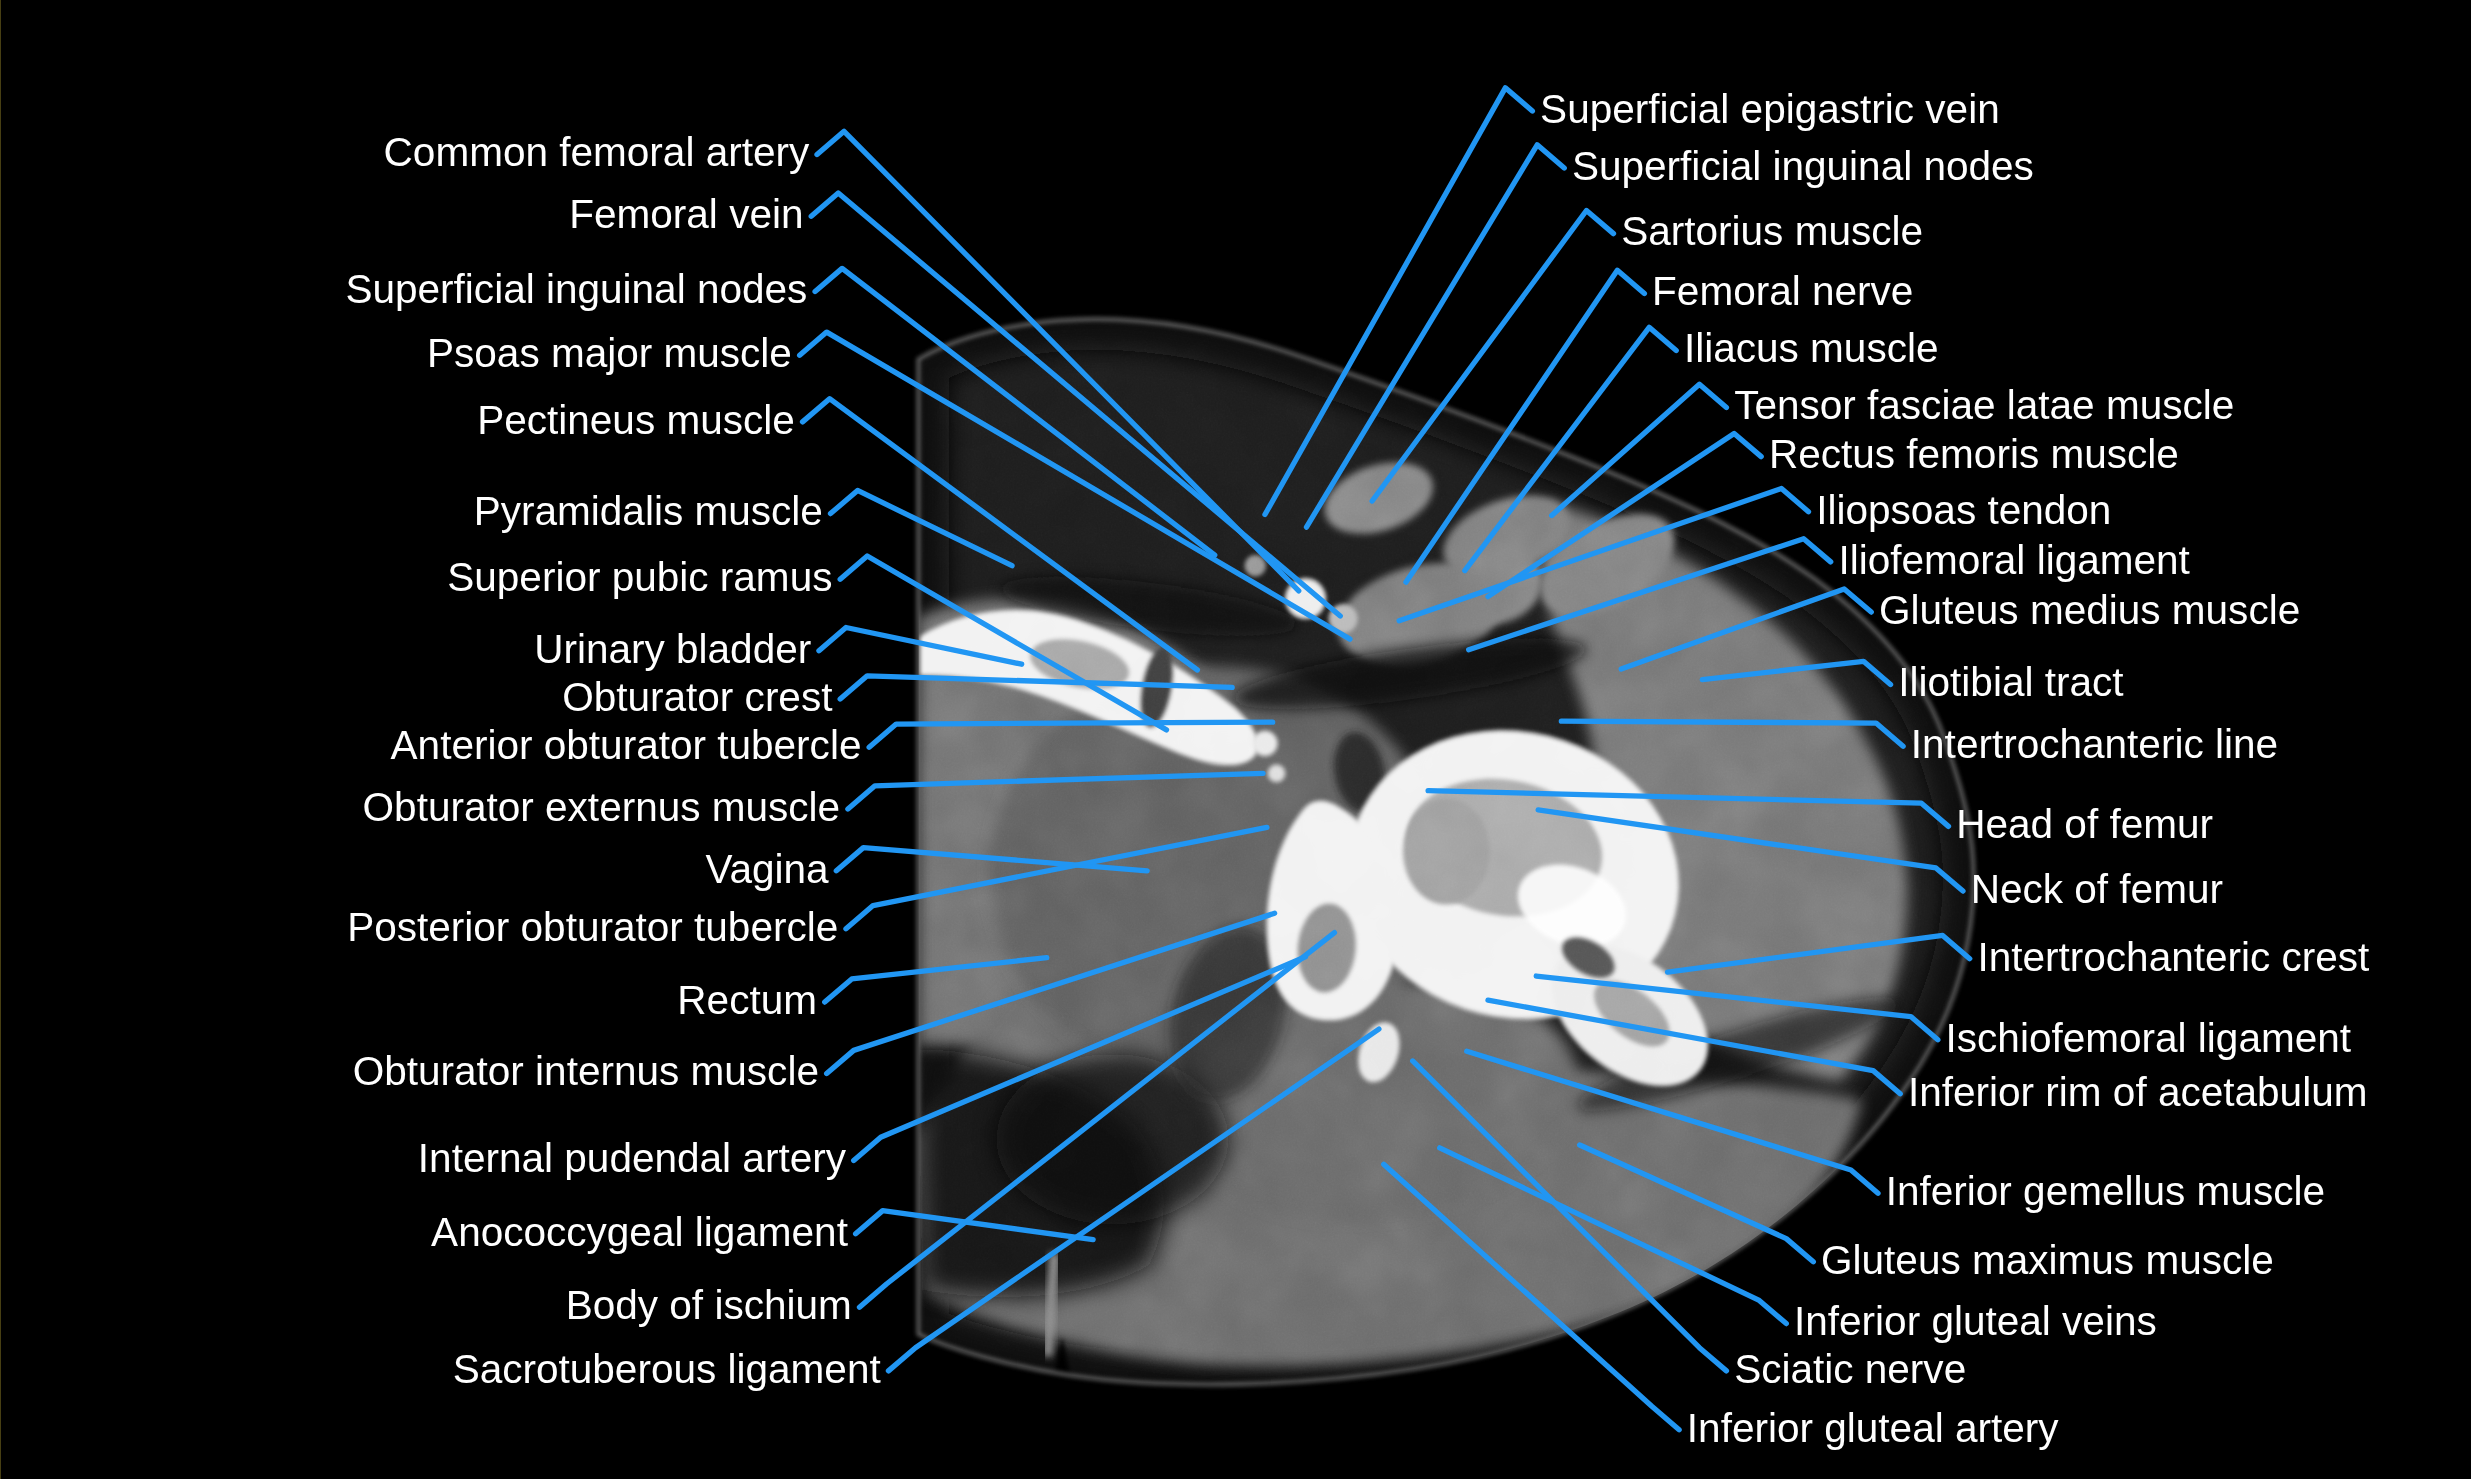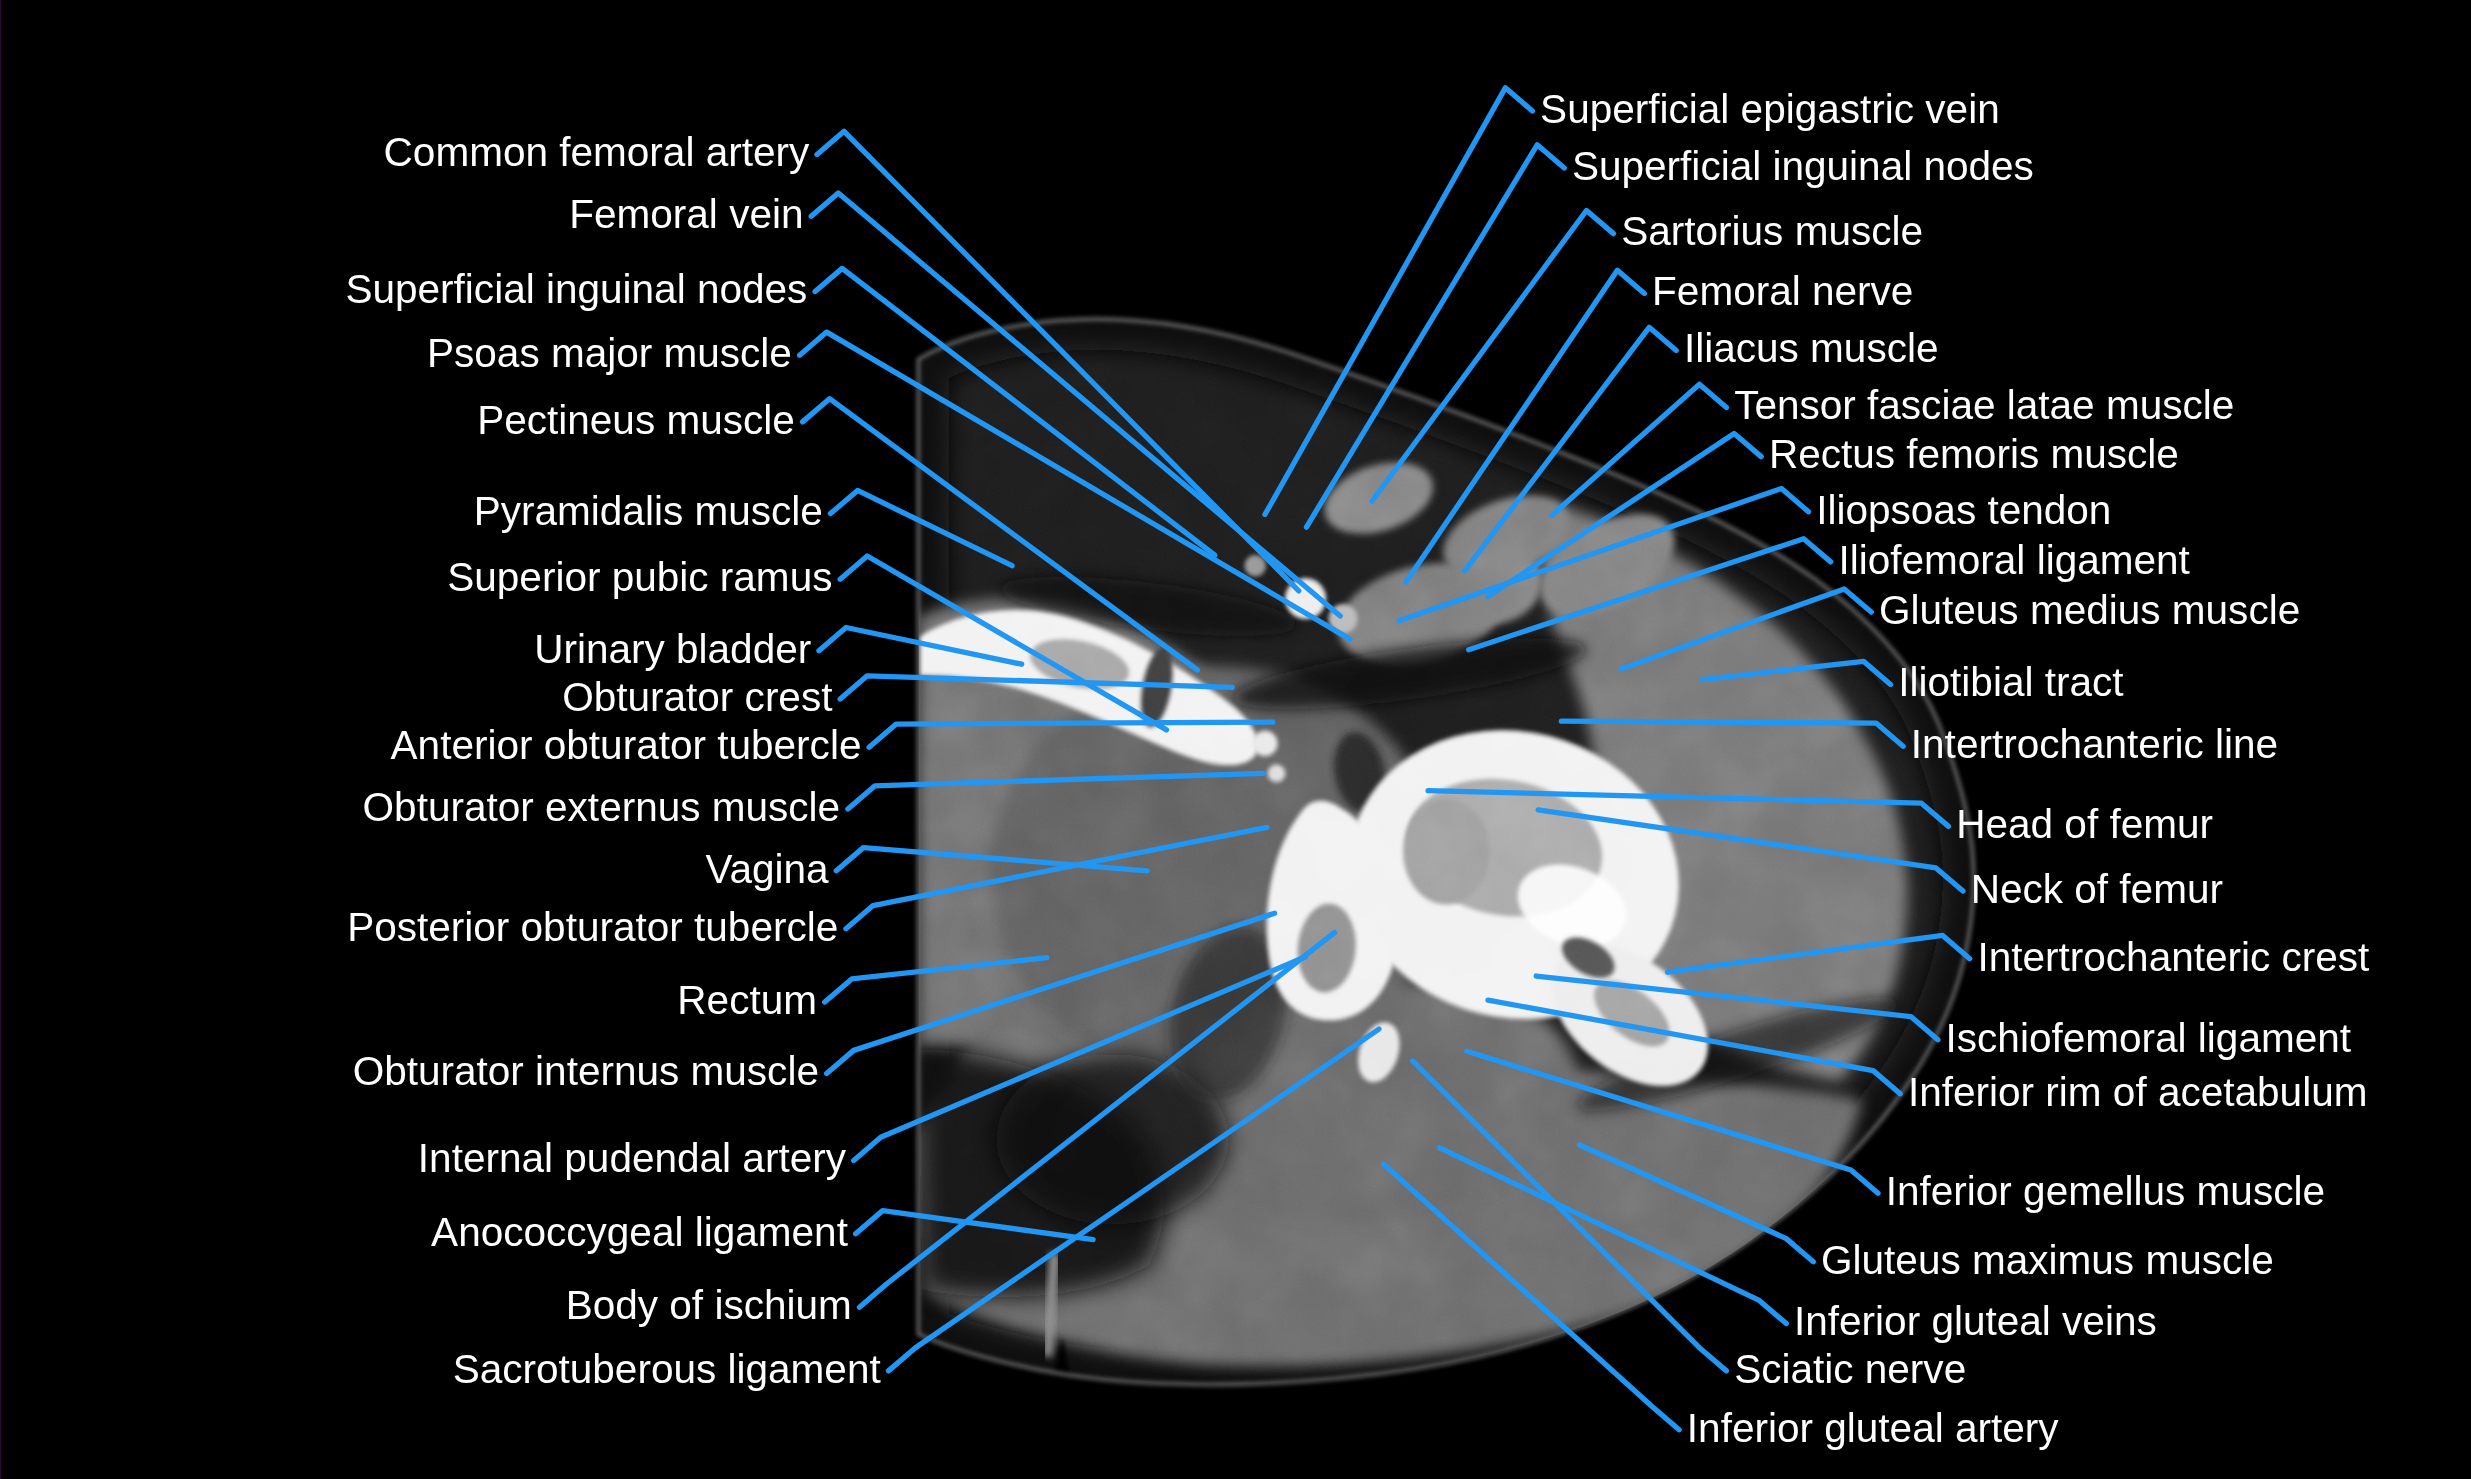--- a/index.html
+++ b/index.html
@@ -1,19 +1,19 @@
 <!DOCTYPE html>
 <html><head>
 <meta charset="utf-8">
 <style>
   html,body{margin:0;padding:0;background:#000;}
   .stage{
     position:relative;
     width:2472px;height:1479px;
-    background:#a21caf;
+    background:#fde047;
     overflow:hidden;
     font-family:"Liberation Sans", sans-serif;
   }
   .stage svg{position:absolute;left:0;top:0;}
   text.anat-label{
     fill:#ffffff;
     font-family:"Liberation Sans", sans-serif;
     font-weight:400;
     paint-order:stroke;
   }

